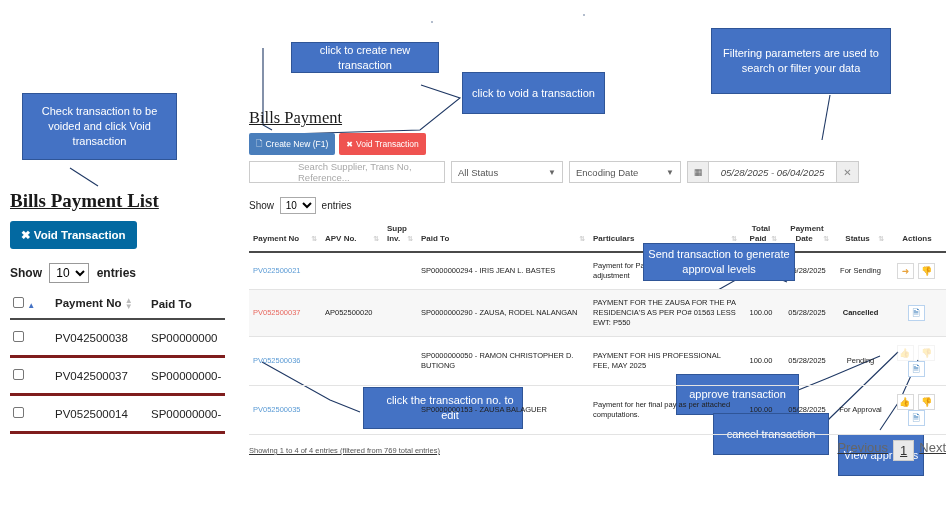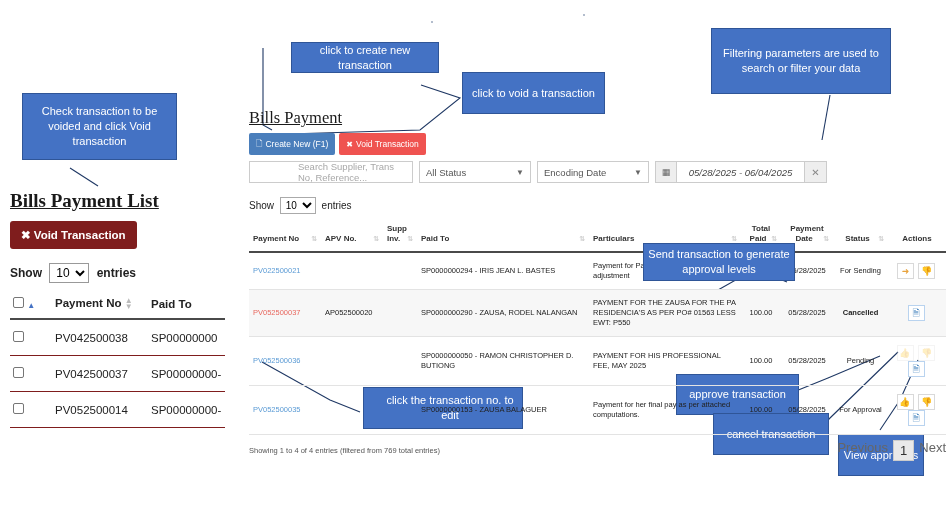--- a/index.html
+++ b/index.html
@@ -28,34 +28,34 @@
   svg.leader path,svg.leader line{stroke:#1f3864;stroke-width:1.1;fill:none;}
 
   
   #left-panel{left:10px;top:190px;width:215px;}
   .panel-title{
     font-size:19px;font-weight:bold;color:#1a1a1a;
     text-decoration:underline;letter-spacing:0px;margin:0 0 9px 0;
     font-family:"Liberation Serif","DejaVu Serif",serif;
   }
   .btn-void-lg{
-    display:inline-block;background:#7f1d1d;color:#fff;border:none;
+    display:inline-block;background:#0369a1;color:#fff;border:none;
     font-size:11.5px;padding:7px 11px;border-radius:3px;font-weight:bold;
   }
   .show-entries{font-size:12px;margin-top:14px;color:#222;font-weight:bold;}
   .show-entries select{
     font-size:12px;margin:0 4px;padding:1px 2px;border:1px solid #999;background:#fff;
   }
   table.left-tbl{border-collapse:collapse;width:215px;margin-top:10px;font-size:11.5px;}
   table.left-tbl th{
     text-align:left;font-weight:bold;color:#222;font-size:11.5px;
     padding:4px 3px 8px 3px;border-bottom:2px solid #4a4a4a;vertical-align:bottom;
   }
   table.left-tbl td{
-    padding:11px 3px;border-bottom:1px solid #7f1d1d;color:#222;font-size:11.5px;
+    padding:11px 3px;border-bottom:3px solid #7f1d1d;color:#222;font-size:11.5px;
     white-space:nowrap;overflow:hidden;
   }
   .cb{width:11px;height:11px;border:1px solid #767676;border-radius:2px;
       display:inline-block;background:#fff;box-sizing:border-box;}
   .sort-up{color:#4472c4;font-size:8px;}
   .sort-both{color:#bbb;font-size:8px;line-height:6px;display:inline-block;vertical-align:middle;}
 
   
   #app{left:249px;top:108px;width:697px;}
   .app-title{
@@ -69,21 +69,21 @@
   }
   .btn.primary{background:#4a7ebb;}
   .btn.danger{background:#ef5350;}
   .btn .g{font-size:8px;}
 
   .filters{display:flex;gap:6px;align-items:stretch;margin-bottom:14px;}
   .fld{
     border:1px solid #ccc;background:#fff;height:22px;box-sizing:border-box;
     font-size:9.5px;color:#555;display:flex;align-items:center;padding:0 6px;
   }
-  .fld.search{width:164px;color:#a8a8a8;padding-left:48px;}
+  .fld.search{width:196px;color:#a8a8a8;padding-left:48px;}
   .fld.sel{width:112px;justify-content:space-between;}
   .fld.sel span.cv{font-size:8px;color:#666;}
   .cal-btn{width:22px;border:1px solid #ccc;background:#eeeeee;display:flex;
            align-items:center;justify-content:center;font-size:9px;color:#666;height:22px;box-sizing:border-box;}
   .fld.daterange{width:128px;justify-content:center;color:#444;font-style:italic;}
   .clear-btn{width:22px;border:1px solid #ccc;border-left:none;background:#eeeeee;display:flex;
            align-items:center;justify-content:center;font-size:10px;color:#888;height:22px;box-sizing:border-box;}
 
   .show-entries2{font-size:10px;color:#222;margin-bottom:6px;}
   .show-entries2 select{font-size:10px;padding:1px;border:1px solid #aaa;margin:0 3px;background:#fff;}
@@ -107,21 +107,21 @@
     display:inline-flex;align-items:center;justify-content:center;
     width:15px;height:14px;border:1px solid #d9d9d9;background:#fff;margin-right:2px;
     font-size:9px;vertical-align:middle;
   }
   .ibtn.doc{border-color:#b9d3ef;color:#2e75b6;}
   .ibtn.faded{opacity:.28;}
   .thumbup{color:#1e7a1e;}
   .thumbdown{color:#d32f2f;}
   .arrow{color:#e8a33d;}
 
-  .footer{display:flex;justify-content:space-between;align-items:center;margin-top:5px;}
+  .footer{display:flex;justify-content:space-between;align-items:center;margin-top:5px;text-decoration:underline;}
   .showing{font-size:7.5px;color:#555;}
   .pager{display:flex;gap:5px;font-size:13px;color:#666;}
   .pg-num{border:1px solid #ccc;background:#e9e9e9;padding:2px 6px;color:#333;}
 
   .dot{position:absolute;width:2px;height:2px;background:#9aa7bd;border-radius:50%;}
 </style>
 </head>
 <body>
 
 <div class="dot" style="left:431px;top:21px;"></div>

